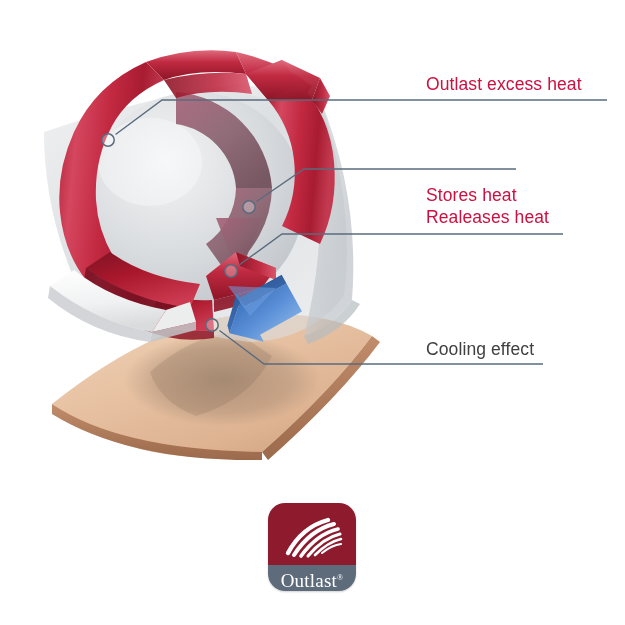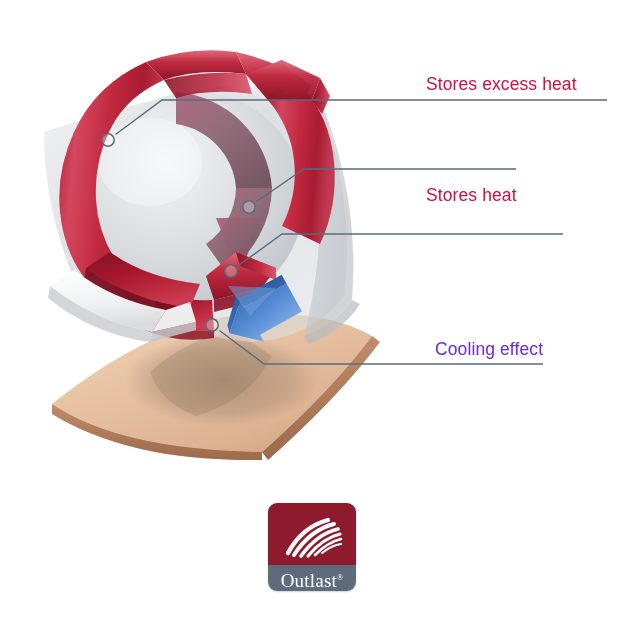--- a/index.html
+++ b/index.html
@@ -30,35 +30,35 @@
   }
   .label {
     position: absolute;
     font-family: "Liberation Sans", sans-serif;
     font-size: 17.5px;
     letter-spacing: 0.1px;
     white-space: nowrap;
     line-height: 1;
   }
   .label-heat { color: #cc1040; }
-  .label-cool { color: #6d28d9; margin-left: 9px; }
+  .label-cool { color: #404040; }
 
   #lbl-absorbs { left: 426px; top: 76px; }
   #lbl-stores  { left: 426px; top: 145px; margin-top: 42px; }
   #lbl-release { left: 426px; top: 209px; }
   #lbl-cooling { left: 426px; top: 341px; }
 
   
   #logo {
     position: absolute;
     left: 268px;
     top: 503px;
     width: 88px;
     height: 88px;
-    border-radius: 9px;
+    border-radius: 17px;
     overflow: hidden;
     box-shadow: 0 1px 2px rgba(0,0,0,0.18);
   }
   #logo-top {
     position: absolute;
     left: 0; top: 0;
     width: 100%;
     height: 62px;
     background: #8d1b2d;
   }
@@ -263,24 +263,25 @@
         <path d="M 219.5 330.5 L 264 364 L 543 364" stroke="#5a6b7d" stroke-width="1.4" fill="none"></path>
       </g>
     <g id="anchors">
         <circle cx="108" cy="140" r="6.2" fill="rgba(255,255,255,0.30)" stroke="#5a6b7d" stroke-width="1.5"></circle>
         <circle cx="249" cy="207" r="6.2" fill="rgba(255,255,255,0.30)" stroke="#5a6b7d" stroke-width="1.5"></circle>
         <circle cx="231" cy="271" r="6.2" fill="rgba(255,255,255,0.30)" stroke="#5a6b7d" stroke-width="1.5"></circle>
         <circle cx="212" cy="325" r="6.2" fill="rgba(255,255,255,0.30)" stroke="#5a6b7d" stroke-width="1.5"></circle>
       </g>
   </svg>
 
-  <div class="label label-heat" id="lbl-absorbs">Stores excess heat</div>
+  <div class="label label-heat" id="lbl-absorbs">Outlast excess heat</div>
 
   <div class="label label-heat" id="lbl-stores">Stores heat</div>
 
+  <div class="label label-heat" id="lbl-release">Realeases heat</div>
 
   <div class="label label-cool" id="lbl-cooling">Cooling effect</div>
 
   <div id="logo">
     <div id="logo-top"></div>
     <div id="logo-bottom"></div>
     <svg id="logo-swoosh" viewBox="0 0 88 62">
       <g fill="none" stroke="#ffffff" stroke-linecap="round">
         <path d="M 20 50 Q 34 24 60 17" stroke-width="4.4"></path>
         <path d="M 26 52 Q 42 27 66 21" stroke-width="4.0"></path>

